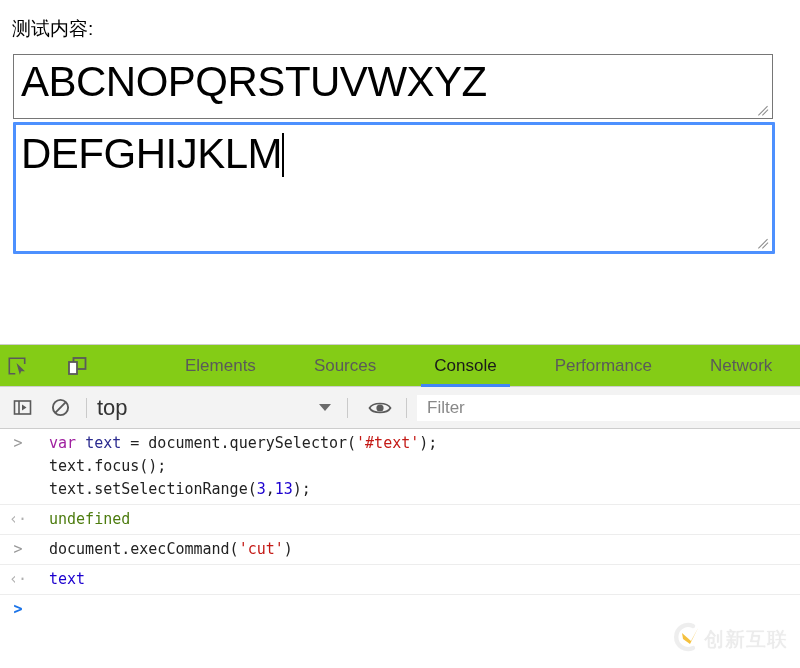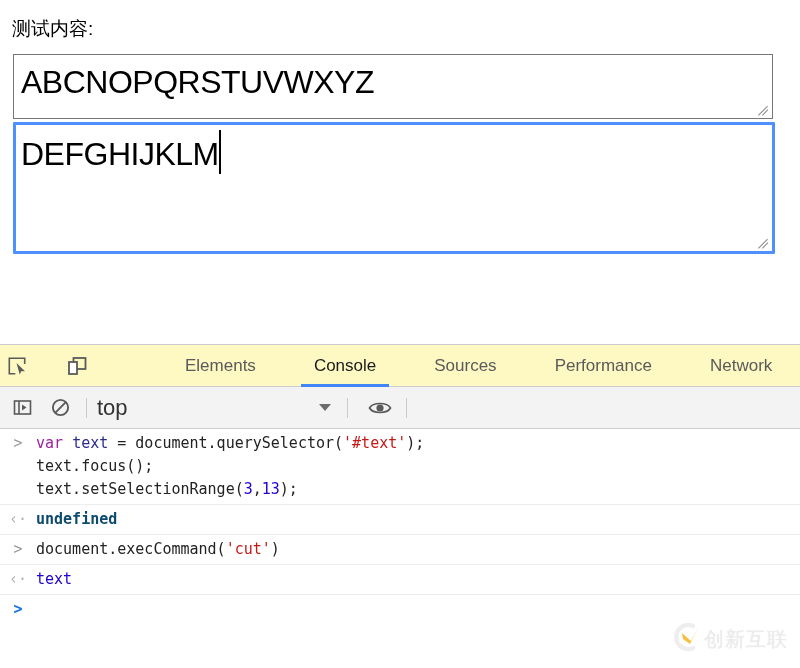--- a/index.html
+++ b/index.html
@@ -54,21 +54,21 @@
     height: 132px;
     border: 3px solid #4d90fe;
     border-radius: 1px;
     padding-left: 8px;
   }
   .ta-text {
     position: absolute;
     left: 7px;
     top: 2px;
     font-family: "Liberation Sans", sans-serif;
-    font-size: 32px;
+    font-size: 42px;
     line-height: 50px;
     color: #000000;
     white-space: pre;
     letter-spacing: -0.5px;
   }
   .ta-2 .ta-text { top: 4px; left: 5px; }
 
   .caret {
     display: inline-block;
     width: 2px;
@@ -104,21 +104,21 @@
     width: 800px;
     height: 324px;
     background: #ffffff;
     border-top: 1px solid #cdcdcd;
     box-sizing: border-box;
   }
 
   .dt-tabbar {
     position: relative;
     height: 42px;
-    background: #fef9c3;
+    background: #84cc16;
     border-bottom: 1px solid #cdcdcd;
     display: flex;
     align-items: center;
     box-sizing: border-box;
     gap: 32px;
   }
   .dt-icon-btn {
     width: 32px;
     height: 32px;
     margin-left: 6px;
@@ -213,27 +213,28 @@
     user-select: none;
   }
   .gutter.in  { color: #9a9a9a; }
   .gutter.out { color: #b0b0b0; }
   .gutter.prompt { color: #1a73e8; font-weight: bold; }
   .crow .content {
     flex: 1;
     line-height: 23px;
     white-space: pre;
     color: #222222;
+    margin-left: 13px;
   }
   .tok-kw  { color: #a020a0; }
   .tok-var { color: #2b2b8f; }
   .tok-str { color: #c41a16; }
   .tok-num { color: #1c00cf; }
   .tok-plain { color: #222222; }
-  .out-undefined { color: #0c4a6e; font-weight: bold; }
+  .out-undefined { color: #4d7c0f; }
   .out-true { color: #1c00cf; }
   .prompt-row { border-bottom: none; }
 
   
   .watermark {
     position: absolute;
     right: 12px;
     bottom: 10px;
     display: flex;
     align-items: center;
@@ -287,22 +288,22 @@
     <div class="dt-icon-btn">
       <svg width="22" height="22" viewBox="0 0 22 22">
         <rect x="7.5" y="3" width="12" height="11" fill="none" stroke="#5a5a5a" stroke-width="1.8"></rect>
         <rect x="3" y="7" width="8" height="12" fill="#ffffff" stroke="#5a5a5a" stroke-width="1.8"></rect>
       </svg>
     </div>
 
     <div class="vsep"></div>
 
     <div class="dt-tab">Elements</div>
+    <div class="dt-tab">Sources</div>
     <div class="dt-tab active">Console</div>
-    <div class="dt-tab">Sources</div>
     <div class="dt-tab">Performance</div>
     <div class="dt-tab">Network</div>
     <div class="dt-tab">Me</div>
   </div>
 
   <div class="dt-toolbar">
 
     <div class="dt-icon-btn">
       <svg width="21" height="21" viewBox="0 0 21 21">
         <rect x="2.5" y="4" width="16" height="13" fill="none" stroke="#5a5a5a" stroke-width="1.6"></rect>
@@ -329,20 +330,21 @@
 
     <div class="dt-icon-btn">
       <svg width="24" height="20" viewBox="0 0 24 20">
         <path d="M1.5 10 C5 4, 19 4, 22.5 10 C19 16, 5 16, 1.5 10 Z" fill="none" stroke="#5a5a5a" stroke-width="1.7"></path>
         <circle cx="12" cy="10" r="3.6" fill="#5a5a5a"></circle>
       </svg>
     </div>
 
     <div class="vsep"></div>
 
+    <input class="filter-input" type="text" placeholder="Filter" style="">
   </div>
 
   <div class="console-body" id="console-body">
       <div class="crow">
         <div class="gutter in">&gt;</div>
         <div class="content"><span class="tok-kw">var</span><span class="tok-plain"> </span><span class="tok-var">text</span><span class="tok-plain"> = document.querySelector(</span><span class="tok-str">'#text'</span><span class="tok-plain">);</span><br><span class="tok-plain">text.focus();</span><br><span class="tok-plain">text.setSelectionRange(</span><span class="tok-num">3</span><span class="tok-plain">,</span><span class="tok-num">13</span><span class="tok-plain">);</span></div>
       </div>
       <div class="crow">
         <div class="gutter out">‹·</div>
         <div class="content"><span class="out-undefined">undefined</span></div>

